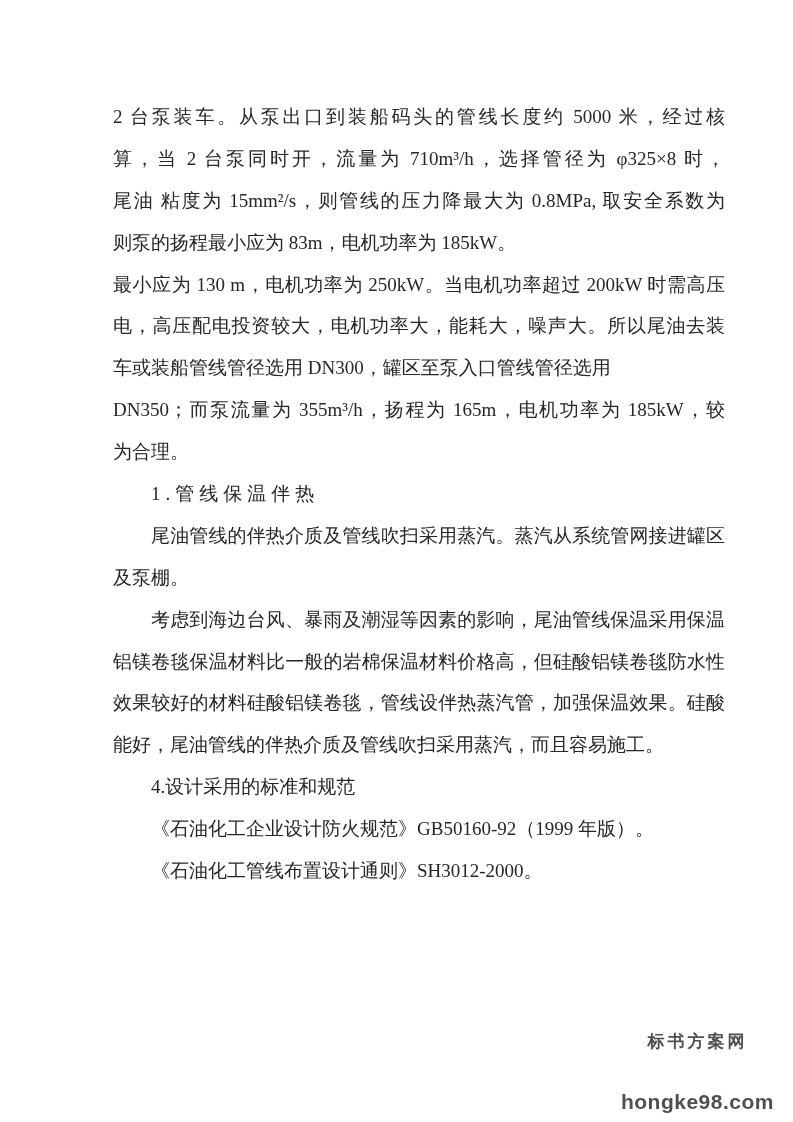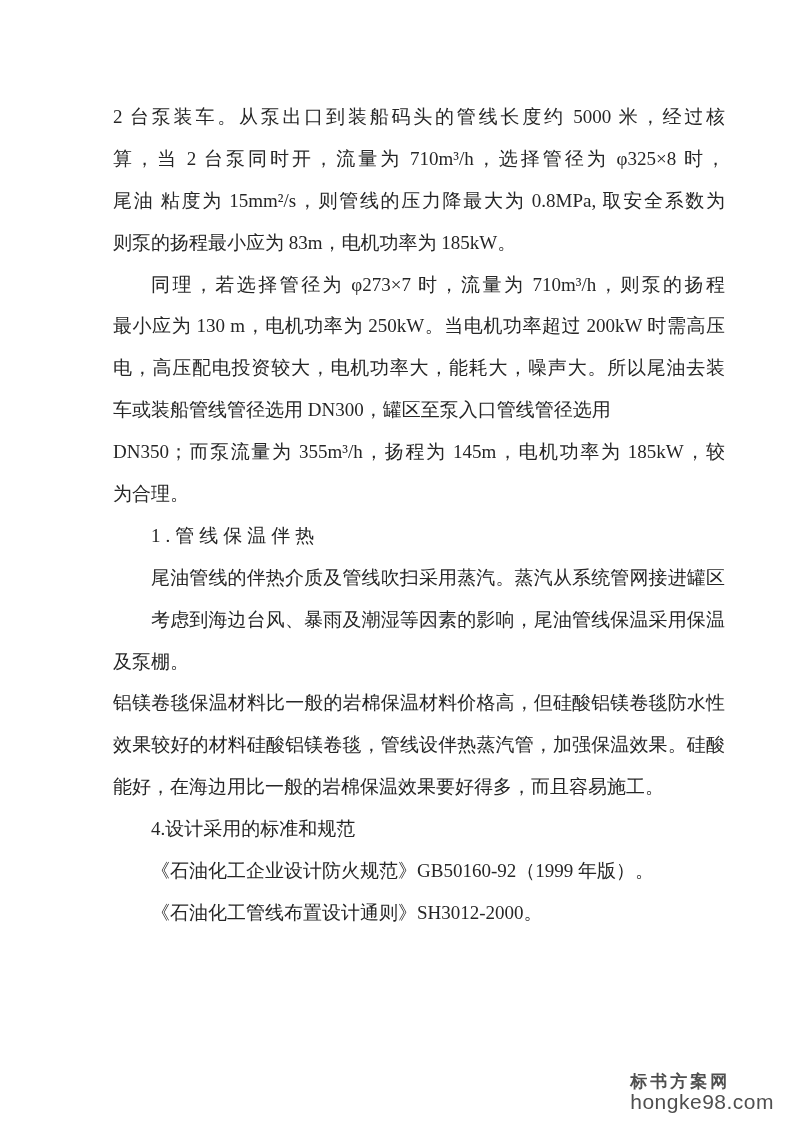--- a/index.html
+++ b/index.html
@@ -41,59 +41,59 @@
   .line.indent {
     text-indent: 38px;
   }
   .line.spaced {
     letter-spacing: 5px;
   }
   .watermark {
     position: absolute;
     right: 19px;
     bottom: 9px;
-    text-align: left;
+    text-align: center;
     color: var(--wm-color, #4f4f4f);
     line-height: 1.05;
   }
   .wm-name {
     font-size: 17px;
     font-weight: 700;
     letter-spacing: 3px;
     font-family: "Liberation Sans", "DejaVu Sans", sans-serif;
   }
   .wm-url {
     font-size: 21px;
-    font-weight: 400;
+    font-weight: 700;
     letter-spacing: 0.5px;
     font-family: "Liberation Sans", "DejaVu Sans", sans-serif;
+    margin-top: 40px;
   }
 </style>
 </head>
 <body>
 
 <div class="page">
   <div class="doc">
       <div class="line stretch">2 台泵装车。从泵出口到装船码头的管线长度约 5000 米，经过核</div>
       <div class="line stretch">算，当 2 台泵同时开，流量为 710m³/h，选择管径为 φ325×8 时，</div>
       <div class="line stretch">尾油 粘度为 15mm²/s，则管线的压力降最大为 0.8MPa, 取安全系数为 1.15，</div>
       <div class="line">则泵的扬程最小应为 83m，电机功率为 185kW。</div>
-      <div class="line indent stretch">同理，若选择管径为 φ273×7 时，流量为 710m³/h，则泵的扬程</div>
       <div class="line stretch">最小应为 130 m，电机功率为 250kW。当电机功率超过 200kW 时需高压配</div>
       <div class="line stretch">电，高压配电投资较大，电机功率大，能耗大，噪声大。所以尾油去装</div>
       <div class="line">车或装船管线管径选用 DN300，罐区至泵入口管线管径选用</div>
-      <div class="line stretch">DN350；而泵流量为 355m³/h，扬程为 145m，电机功率为 185kW，较</div>
+      <div class="line stretch">DN350；而泵流量为 355m³/h，扬程为 165m，电机功率为 185kW，较</div>
       <div class="line">为合理。</div>
       <div class="line indent spaced">1.管线保温伴热</div>
       <div class="line indent stretch">尾油管线的伴热介质及管线吹扫采用蒸汽。蒸汽从系统管网接进罐区</div>
+      <div class="line">及泵棚。</div>
       <div class="line indent stretch">考虑到海边台风、暴雨及潮湿等因素的影响，尾油管线保温采用保温</div>
-      <div class="line">及泵棚。</div>
       <div class="line stretch">铝镁卷毯保温材料比一般的岩棉保温材料价格高，但硅酸铝镁卷毯防水性</div>
       <div class="line stretch">效果较好的材料硅酸铝镁卷毯，管线设伴热蒸汽管，加强保温效果。硅酸</div>
-      <div class="line">能好，在海边用比一般的岩棉保温效果要好得多，而且容易施工。</div>
+      <div class="line">能好，尾油管线的伴热介质及管线吹扫采用蒸汽，而且容易施工。</div>
       <div class="line indent">4.设计采用的标准和规范</div>
       <div class="line indent">《石油化工企业设计防火规范》GB50160-92（1999 年版）。</div>
       <div class="line indent">《石油化工管线布置设计通则》SH3012-2000。</div>
     </div>
 
   <div class="watermark">
     <div class="wm-name">标书方案网</div>
     <div class="wm-url">hongke98.com</div>
   </div>
 </div>

